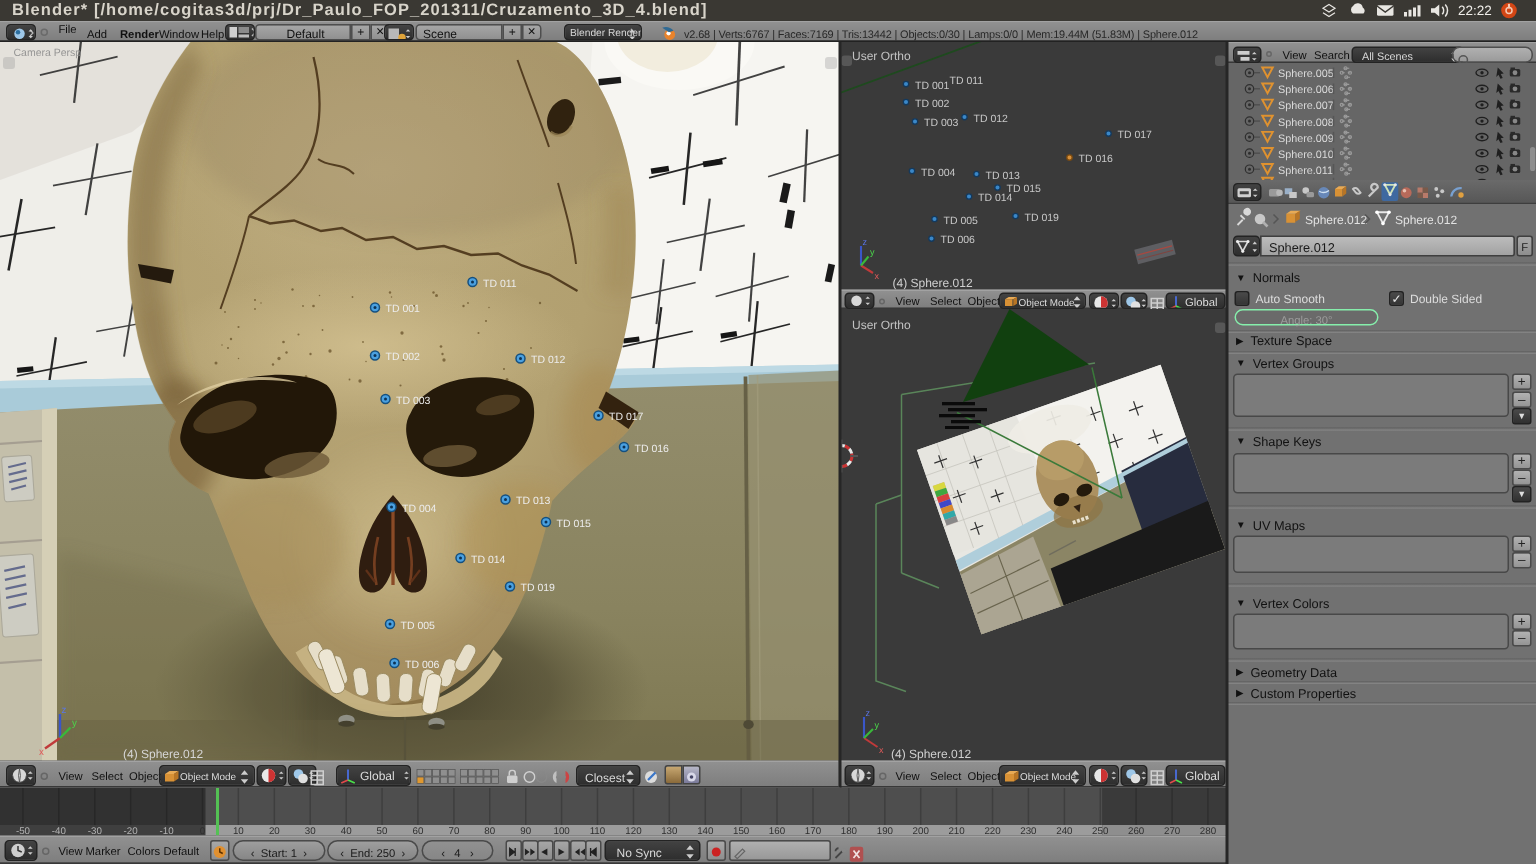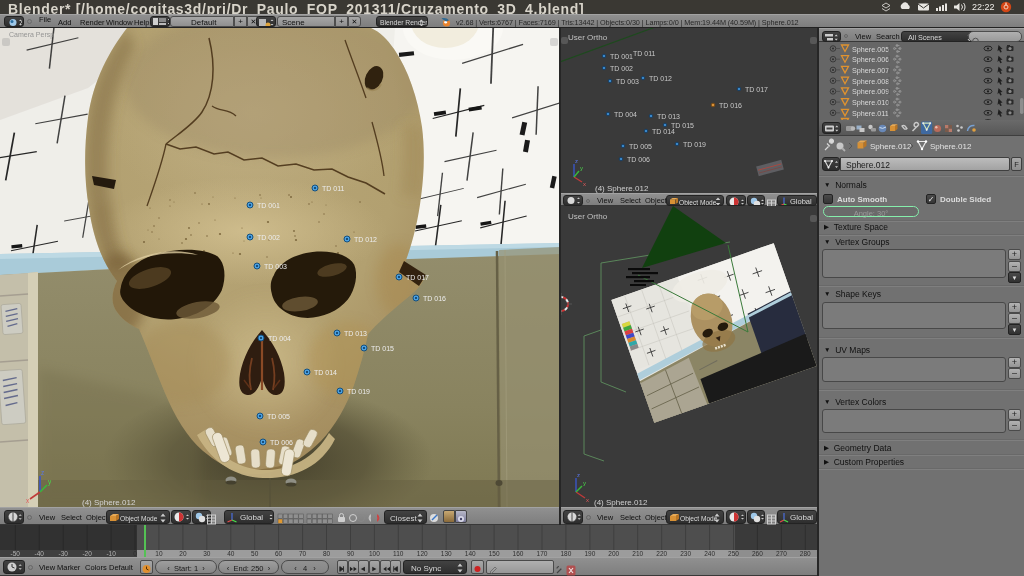--- a/index.html
+++ b/index.html
@@ -5,32 +5,32 @@
 html,body{margin:0;padding:0;width:1024px;height:576px;overflow:hidden;background:#727272;
 font-family:"Liberation Sans",sans-serif;-webkit-font-smoothing:antialiased;}
 *{box-sizing:border-box;}
 .abs{position:absolute;}
 #stage{position:relative;width:1024px;height:576px;}
 .hdr{background:linear-gradient(#909090,#7e7e7e);border-top:1px solid #a2a2a2;border-bottom:1px solid #383838;}
 .menu{color:#101010;font-size:7.5px;}
 .dd{background:linear-gradient(#a6a6a6,#909090);border:1px solid #4e4e4e;border-radius:3px;color:#101010;font-size:8px;}
 .ddk{background:linear-gradient(#424242,#2e2e2e);border:1px solid #232323;border-radius:3px;color:#d8d8d8;font-size:8px;white-space:nowrap;overflow:hidden;}
 .ptitle{color:#111;font-size:8.5px;}
-.pw{color:#dcdcdc;font-size:8px;font-weight:bold;}
+.pw{color:#dcdcdc;font-size:8px;}
 .sep{position:absolute;left:0;width:206px;height:2px;background:linear-gradient(#5e5e5e,#8a8a8a);}
 .lbox{position:absolute;background:#7b7b7b;border:1px solid #484848;border-radius:3px;}
 .sbtn{position:absolute;width:13px;height:11px;background:linear-gradient(#b2b2b2,#949494);border:1px solid #4a4a4a;border-radius:2px;color:#222;font-size:9px;line-height:9px;text-align:center;}
 .sbtnd{position:absolute;width:13px;height:11px;background:linear-gradient(#4a4a4a,#303030);border:1px solid #222;border-radius:2px;color:#ddd;font-size:6px;line-height:10px;text-align:center;}
 </style>
 </head>
 <body>
 <div id="stage">
 
 <div class="abs" style="left:0;top:0;width:1024px;height:14px;background:#3a3833;"></div>
-<div class="abs" style="left:8px;top:1px;color:#d8d4ca;font-size:14px;font-weight:bold;letter-spacing:0.7px;">Blender* [/home/cogitas3d/prj/Dr_Paulo_FOP_201311/Cruzamento_3D_4.blend]</div>
+<div class="abs" style="left:8px;top:1px;color:#d8d4ca;font-size:11px;font-weight:bold;letter-spacing:0.7px;">Blender* [/home/cogitas3d/prj/Dr_Paulo_FOP_201311/Cruzamento_3D_4.blend]</div>
 <div class="abs" id="tray" style="left:880px;top:0;width:144px;height:14px;"><svg width="144" height="14" viewBox="0 0 144 14">
 <g fill="#e8e6e2">
 <path d="M6,3 l4,2.5 -4,2.5 -4,-2.5z M2,8.5 l4,2.5 4,-2.5" stroke="#e8e6e2" stroke-width="0.8" fill="none"></path>
 <path d="M22,9 a3,3 0 0 1 0,-5 a3.5,3.5 0 0 1 6.5,1 a2.5,2.5 0 0 1 0.5,4z"></path>
 <rect x="38" y="3.5" width="11" height="7" rx="1"></rect>
           <path d="M38,4 l5.5,4 5.5,-4" stroke="#3a3833" stroke-width="1" fill="none"></path>
 <rect x="56" y="8" width="2" height="3"></rect>
           <rect x="59" y="6.5" width="2" height="4.5"></rect>
           <rect x="62" y="5" width="2" height="6"></rect>
           <rect x="65" y="3.5" width="2" height="7.5"></rect>
@@ -47,21 +47,21 @@
 <div id="infobar" class="abs" style="left:0;top:14px;width:1024px;height:14px;">
 <div class="abs ddk" style="left:4px;top:2px;width:20px;height:11px;"><svg width="20" height="11">
           <circle cx="8" cy="5.5" r="3.5" fill="#9ec7e8"></circle>
           <circle cx="7" cy="4.5" r="1.5" fill="#2a6ea0"></circle>
           <path d="M15,3 l2,2 -2,2 M15,3 l-0,0" stroke="#bbb" stroke-width="0.8" fill="none"></path>
           <path d="M15.5,2.5 l1.5,1.5 -3,0z M15.5,8.5 l1.5,-1.5 -3,0z" fill="#ccc"></path>
         </svg></div>
 <div class="abs" style="left:27px;top:5px;width:5px;height:5px;border:1px solid #6a6a6a;border-radius:50%;"></div>
 <div class="abs menu" style="left:39px;top:1px;">File</div>
 <div class="abs menu" style="left:58px;top:3.5px;">Add</div>
-<div class="abs menu" style="left:80px;top:3.5px;">Render</div>
+<div class="abs menu" style="left:80px;top:3.5px;font-weight:bold;">Render</div>
 <div class="abs menu" style="left:106px;top:3.5px;">Window</div>
 <div class="abs menu" style="left:134px;top:3.5px;">Help</div>
 <div class="abs ddk" style="left:150px;top:2px;width:20px;height:11px;"><svg width="19" height="9" style="margin:0 0 0 1px">
           <rect x="1" y="1" width="5" height="7" fill="#cfcfcf"></rect>
           <rect x="7" y="1" width="7" height="4" fill="#8a8a8a"></rect>
           <rect x="7" y="6" width="7" height="2" fill="#bbb"></rect>
           <path d="M16,2 l2,2 M16,7 l2,-2" stroke="#bbb" stroke-width="1"></path>
         </svg></div>
 <div class="abs dd" style="left:170px;top:2px;width:64px;height:11px;border-radius:3px 0 0 3px;padding:1px 0 0 20px;">Default</div>
 <div class="abs dd" style="left:234px;top:2px;width:13px;height:11px;text-align:center;border-radius:0;line-height:9px;">+</div>
@@ -75,21 +75,21 @@
 <div class="abs dd" style="left:335px;top:2px;width:13px;height:11px;text-align:center;border-radius:0;line-height:9px;">+</div>
 <div class="abs dd" style="left:348px;top:2px;width:13px;height:11px;text-align:center;border-radius:0 3px 3px 0;line-height:9px;font-size:7px;">✕</div>
 <div class="abs ddk" style="left:376px;top:2px;width:52px;height:11px;padding:2px 0 0 3px;font-size:6.8px;">Blender Render<svg style="position:absolute;right:2px;top:2px;" width="7" height="8">
           <path d="M3.5,0.5 l2,2.2 -4,0z M3.5,7.5 l2,-2.2 -4,0z" fill="#ccc"></path>
         </svg></div>
 <svg class="abs" style="left:441px;top:3px;" width="11" height="10" viewBox="0 0 11 10">
         <circle cx="5.5" cy="6" r="3.6" fill="#e8832c"></circle>
         <circle cx="4.7" cy="5.2" r="1.4" fill="#fff"></circle>
         <path d="M0.5,1.5 C3,0.5 6,1 8,3.5 L5,4.5 Z" fill="#2f6a94"></path>
       </svg>
-<div class="abs" style="left:456px;top:4px;font-size:7.3px;color:#282828;letter-spacing:-0.1px;">v2.68 | Verts:6767 | Faces:7169 | Tris:13442 | Objects:0/30 | Lamps:0/0 | Mem:19.44M (40.59M) | Sphere.012</div>
+<div class="abs" style="left:456px;top:4px;font-size:7.3px;color:#282828;letter-spacing:-0.1px;">v2.68 | Verts:6767 | Faces:7169 | Tris:13442 | Objects:0/30 | Lamps:0/0 | Mem:19.44M (51.83M) | Sphere.012</div>
 </div>
 
 <div class="abs" style="left:0;top:28px;width:560px;height:479px;background:#3b3b3b;" id="vleft"><svg width="560" height="479" viewBox="0 0 560 479">
 <defs>
 <radialGradient id="skg" cx="0.45" cy="0.25" r="0.95">
  <stop offset="0" stop-color="#B7A577"></stop>
             <stop offset="0.5" stop-color="#B2A070"></stop>
  <stop offset="0.8" stop-color="#A28A5C"></stop>
             <stop offset="1" stop-color="#846E45"></stop>
 </radialGradient>

